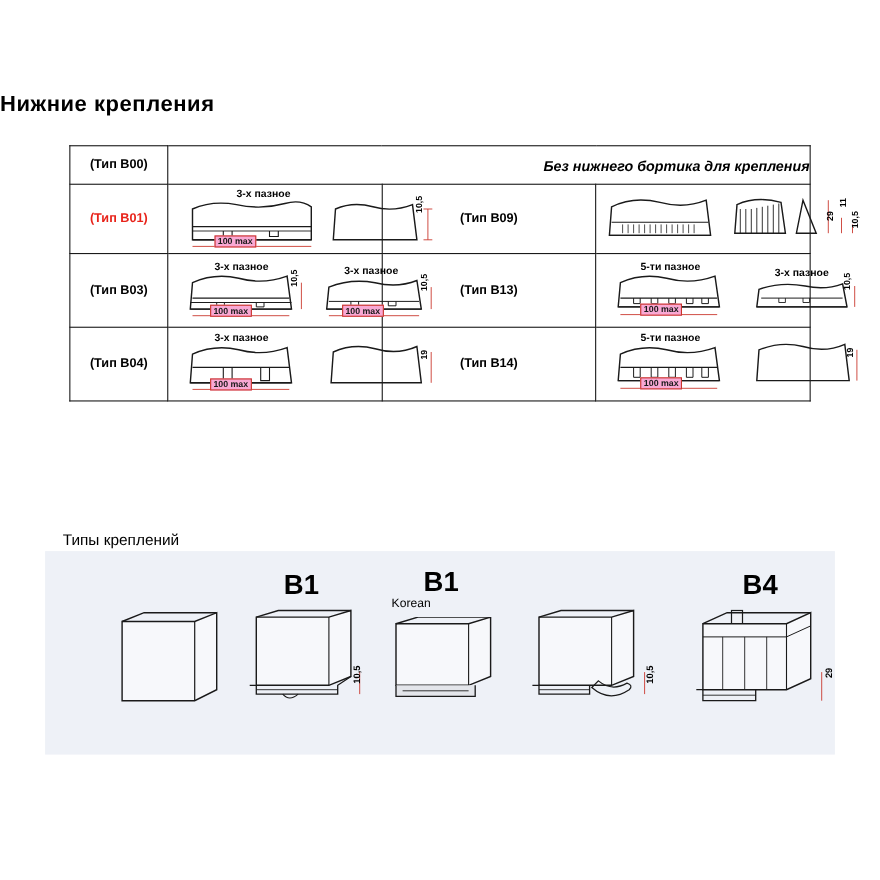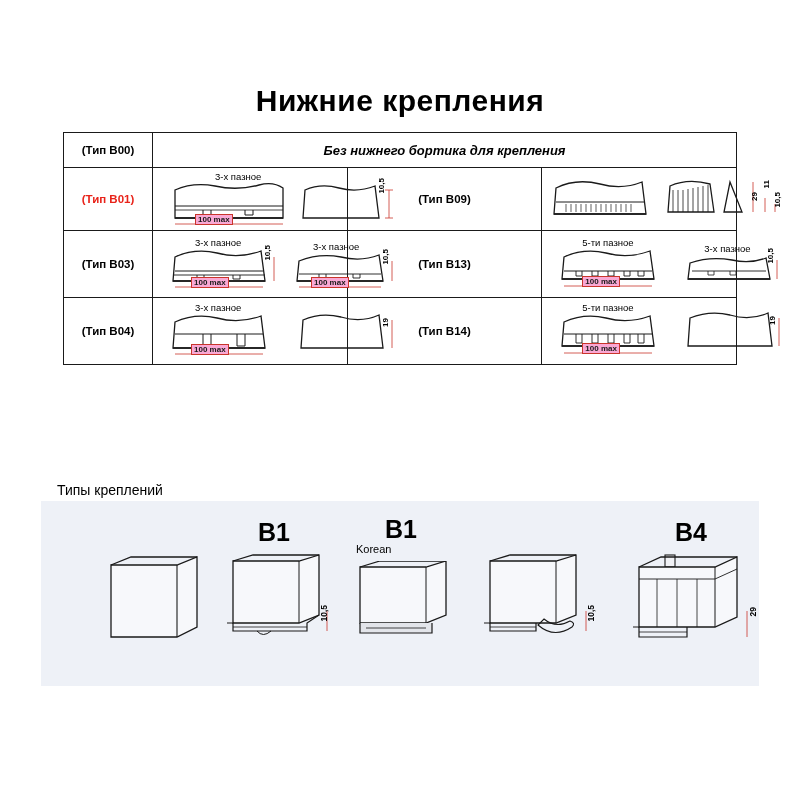--- a/index.html
+++ b/index.html
@@ -9,22 +9,22 @@
     font-family:"Liberation Sans", sans-serif;
     color:#000;
     position:relative;
     overflow:hidden;
   }
 
   
   .title{
     position:absolute;
     top:84px;left:0;width:800px;
-    text-align:center;
-    font-size:30px;
+    text-align:left;
+    font-size:20px;
     font-weight:bold;
     letter-spacing:0.5px;
   }
 
   
   .tbl{
     position:absolute;
     left:63px;top:132px;
     width:674px;
     border-collapse:collapse;
@@ -38,39 +38,39 @@
   }
   .lbl{
     width:88px;
     text-align:center;
     font-size:11.5px;
     font-weight:bold;
     white-space:nowrap;
   }
   .lbl.red{color:#e8231a;}
   .hdr{
-    text-align:center;
+    text-align:right;
     font-size:13px;
     font-weight:bold;
     font-style:italic;
     height:34px;
   }
   .cellwrap{
     position:relative;
     height:100%;
     width:100%;
   }
   .r1 td{height:62px;}
   .r2 td{height:66px;}
   .r3 td{height:66px;}
 
   .capt{
     position:absolute;
     font-size:9.5px;
-    font-weight:normal;
+    font-weight:bold;
     white-space:nowrap;
   }
   .dimv{
     position:absolute;
     font-size:8px;
     font-weight:bold;
     white-space:nowrap;
     writing-mode:vertical-rl;
     transform:rotate(180deg);
     letter-spacing:0px;

